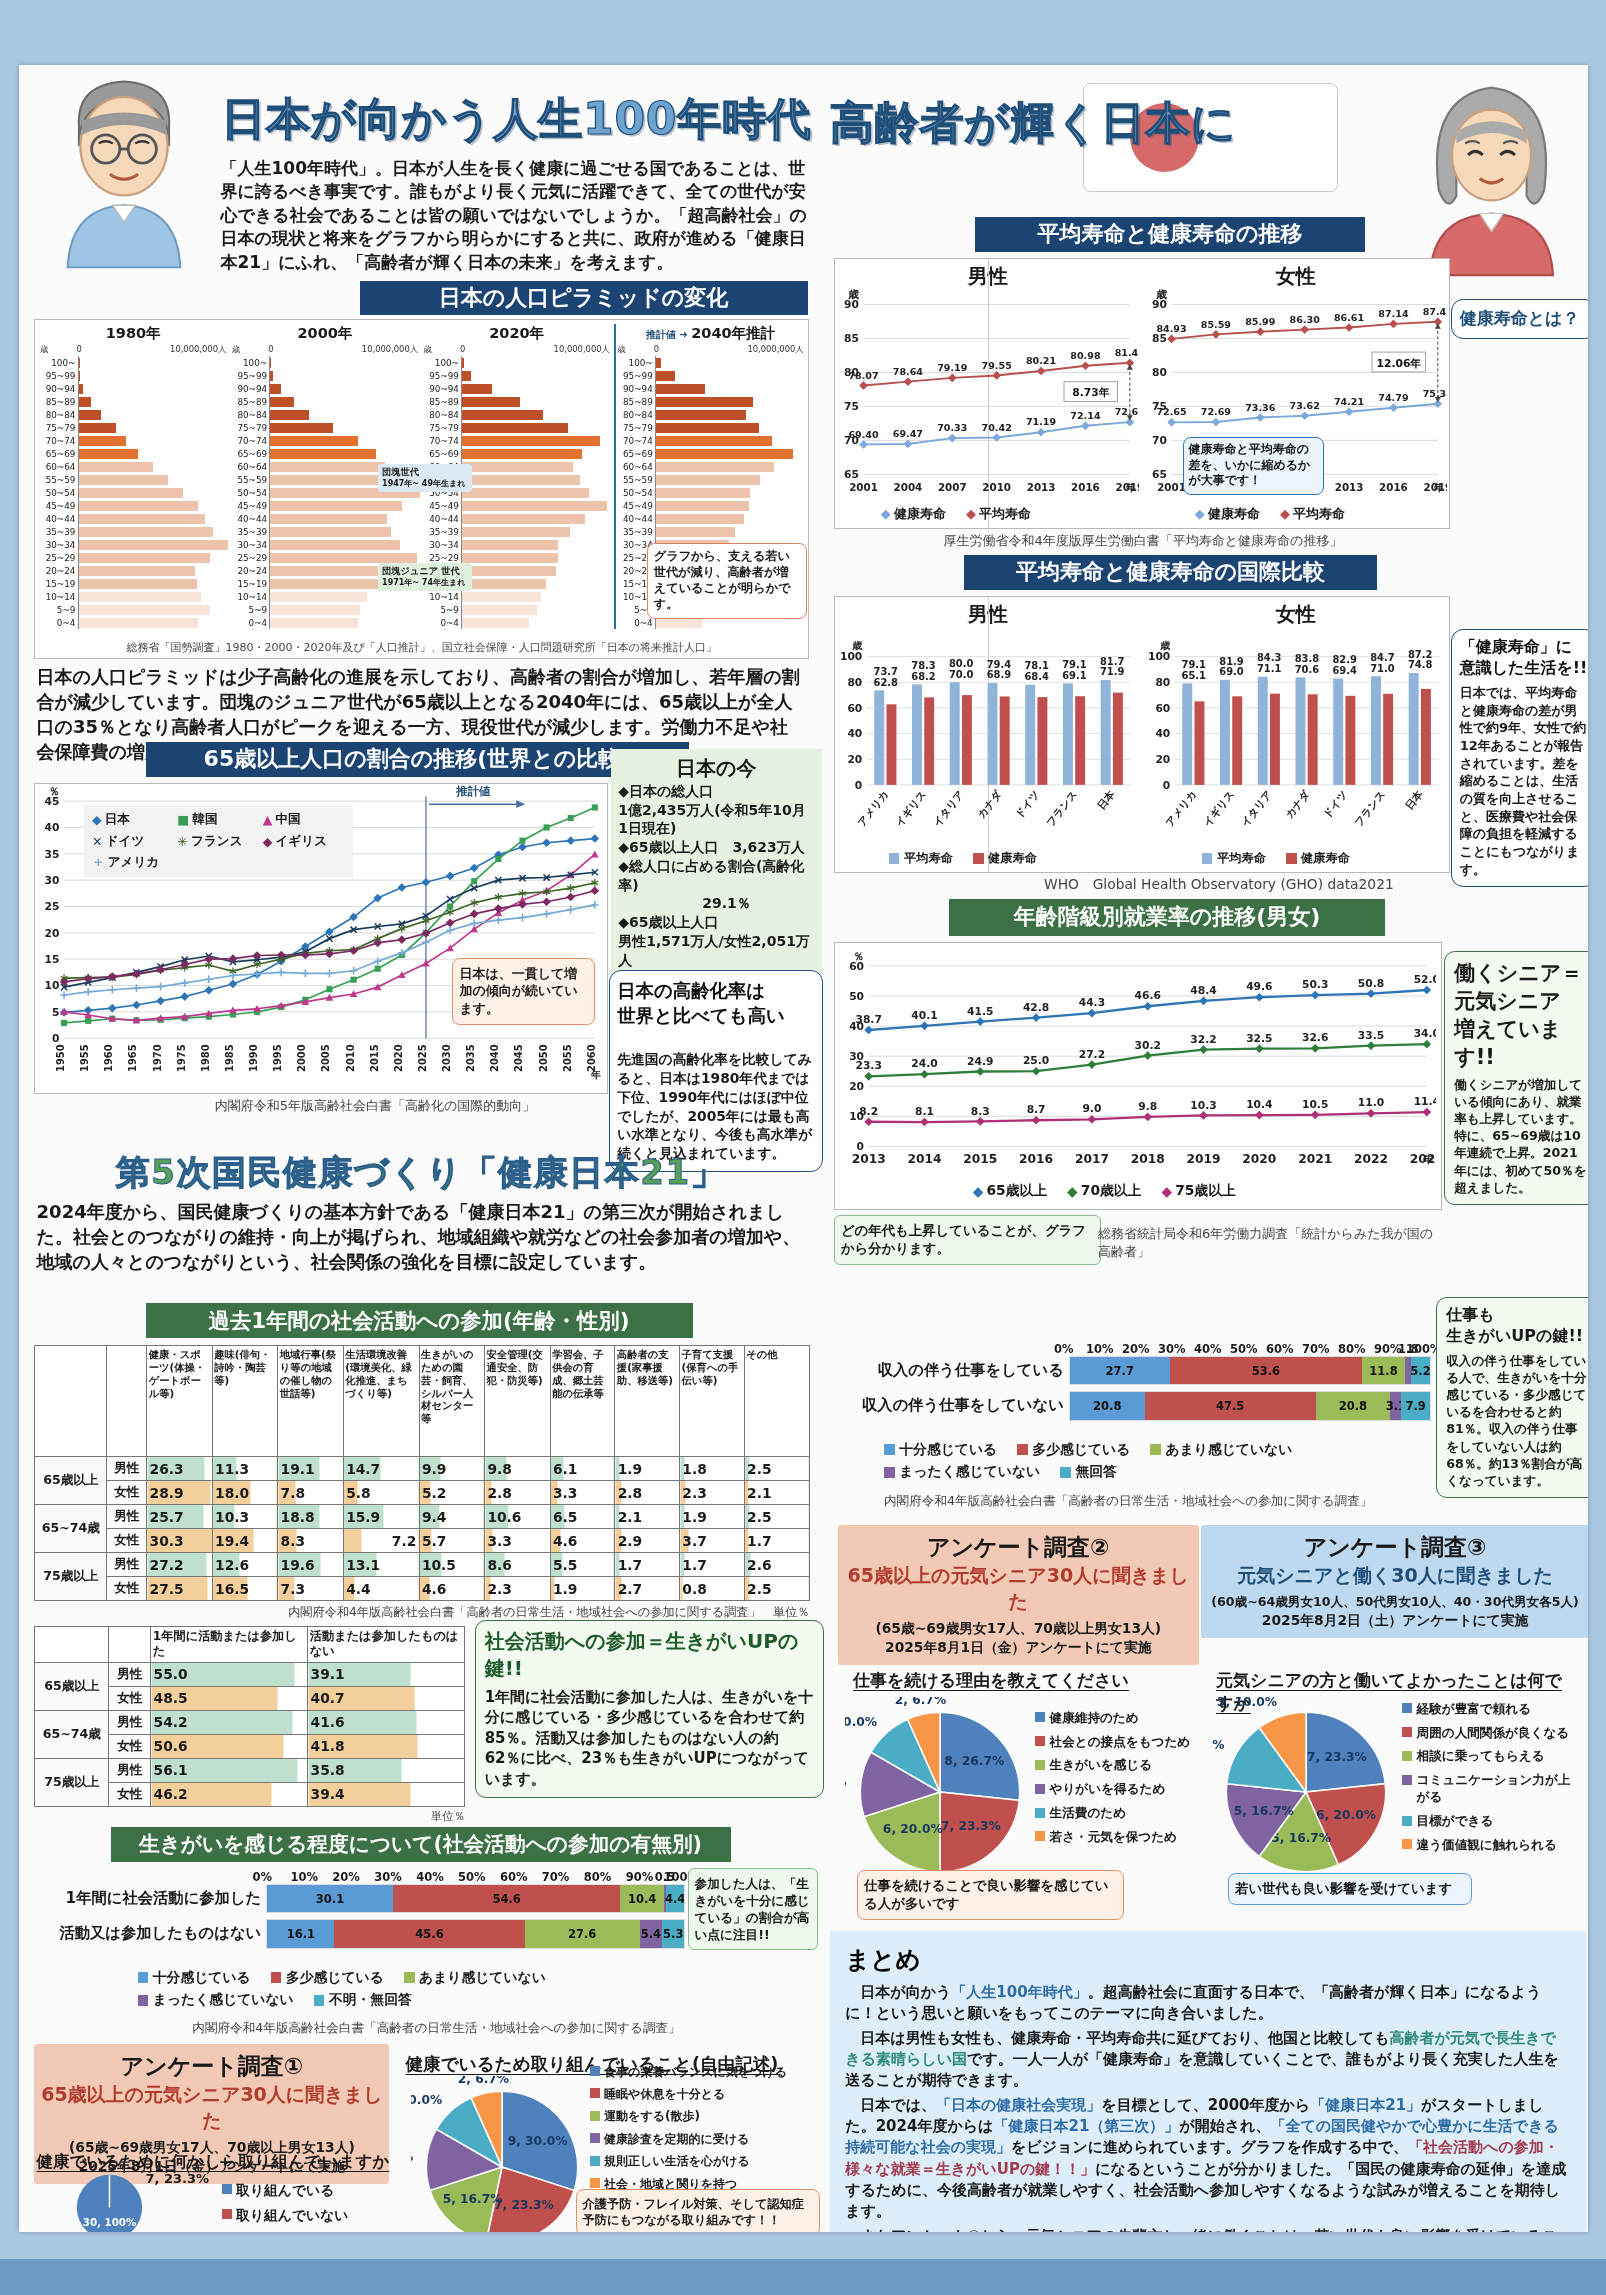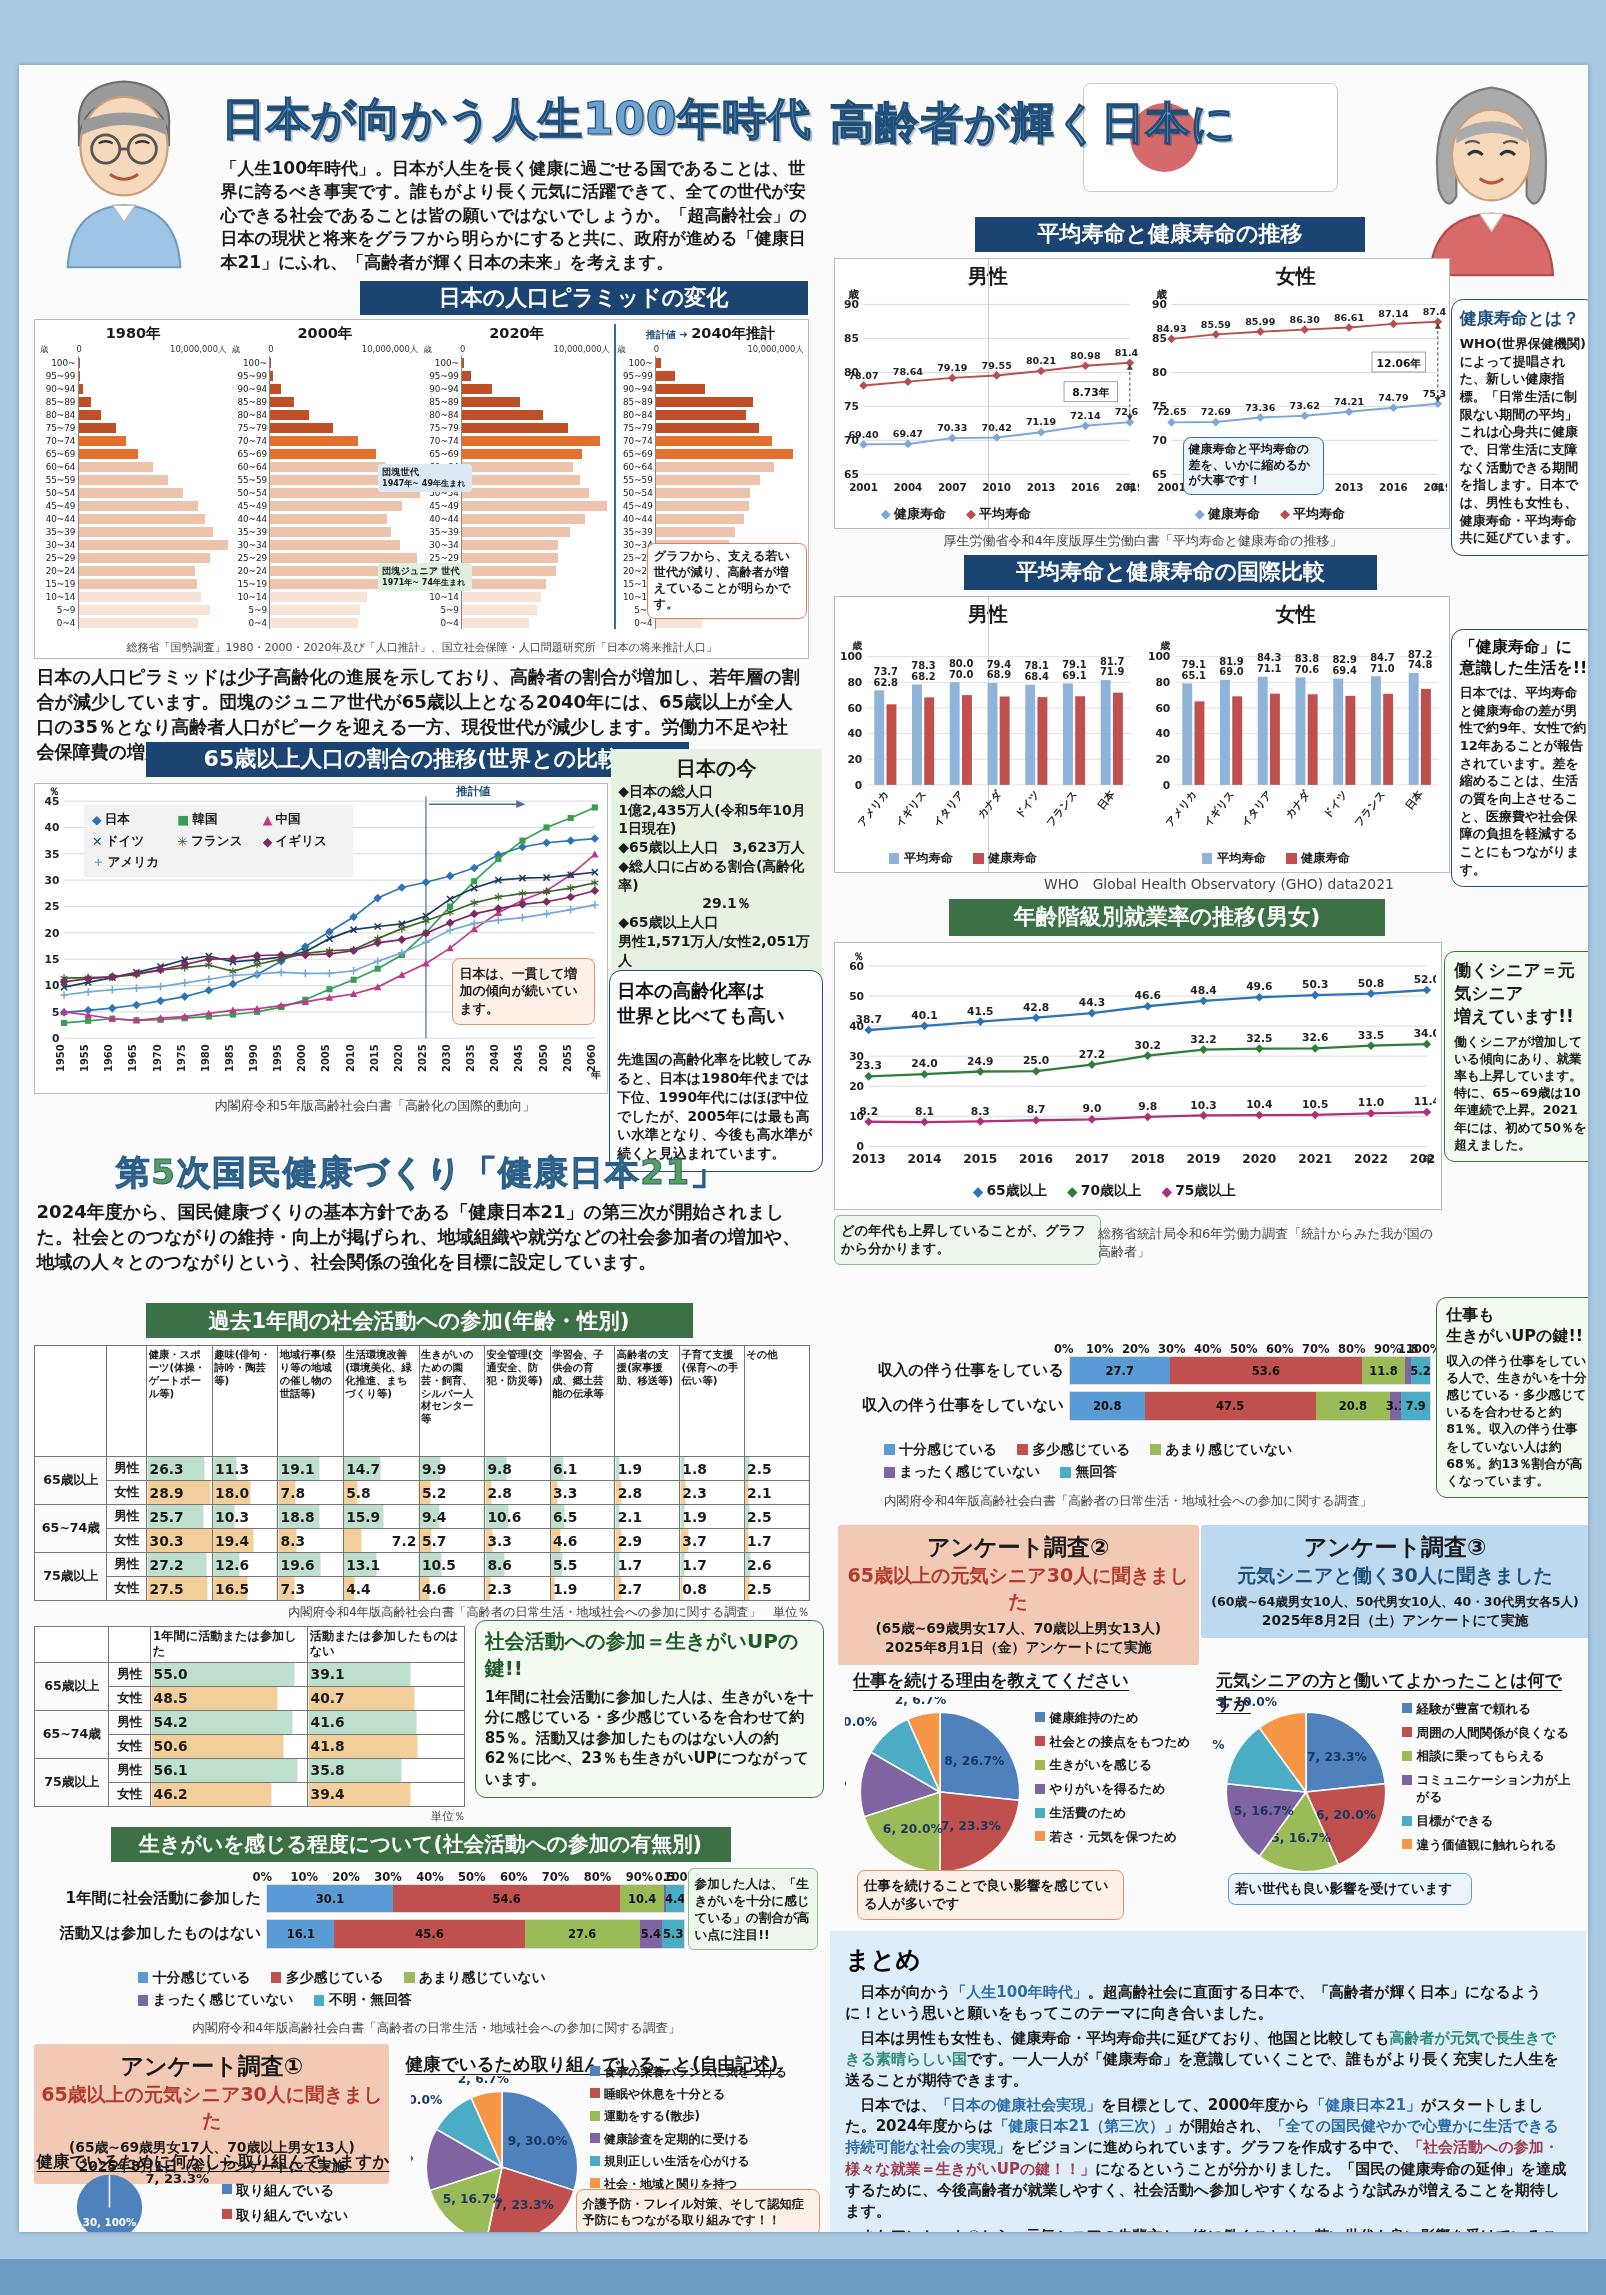--- a/index.html
+++ b/index.html
@@ -1557,29 +1557,28 @@
           <span class="lego"><span style="color:#2e75b6;margin-right:3.1px">◆</span>65歳以上</span>
           <span class="lego"><span style="color:#2f7d3a;margin-right:3.1px">◆</span>70歳以上</span>
           <span class="lego"><span style="color:#b03077;margin-right:3.1px">◆</span>75歳以上</span>
         </div>
     </div>
     <div class="abs greennote" style="left:3.8px;top:1142px;width:253px">どの年代も上昇していることが、グラフから分かります。</div>
     <div class="abs src" style="left:268px;top:1152px;width:337px;font-size:13px">総務省統計局令和6年労働力調査「統計からみた我が国の高齢者」</div>
 
     <div class="abs bubble" style="left:621px;top:226px;width:129px">
       <div class="bt" style="color:#1f4e79;font-size:17px">健康寿命とは？</div>
-      <div class="bb" style="margin-top:4.6px">WHO(世界保健機関)によって提唱された、新しい健康指標。「日常生活に制限ない期間の平均」これは心身共に健康で、日常生活に支障なく活動できる期間を指します。日本では、男性も女性も、健康寿命・平均寿命共に延びています。</div>
     </div>
     <div class="abs bubble" style="left:621px;top:556px;width:129px">
       <div class="bt" style="font-size:16px;white-space:pre-line">「健康寿命」に
 意識した生活を!!</div>
       <div class="bb" style="margin-top:4.6px">日本では、平均寿命と健康寿命の差が男性で約9年、女性で約12年あることが報告されています。差を縮めることは、生活の質を向上させること、医療費や社会保障の負担を軽減することにもつながります。</div>
     </div>
     <div class="abs gbubble" style="left:614px;top:878px;width:136px">
-      <div class="bt" style="font-size:17px;white-space:pre-line">働くシニア＝元気シニア
+      <div class="bt" style="font-size:21px;white-space:pre-line">働くシニア＝元気シニア
 増えています!!</div>
       <div class="bb" style="font-size:12.6px;margin-top:4.6px;white-space:pre-line">働くシニアが増加している傾向にあり、就業率も上昇しています。
 特に、65~69歳は10年連続で上昇。2021年には、初めて50％を超えました。</div>
     </div>
 
     <div id="work-chart" class="abs" style="left:3.8px;top:1269px;width:597px">
         <div class="saxis" style="margin-left: 230px; width: 360px;">
           <span style="left: 0%;">0%</span>
           <span style="left: 10%;">10%</span>
           <span style="left: 20%;">20%</span>

